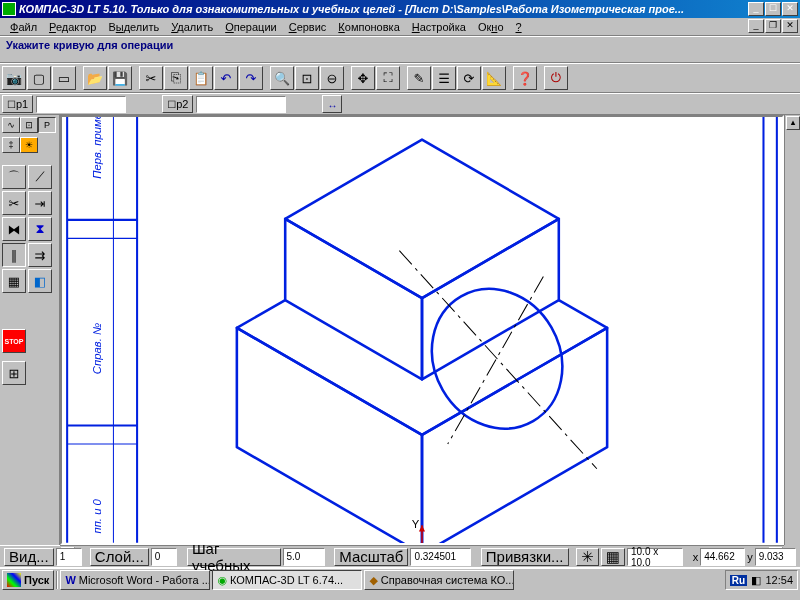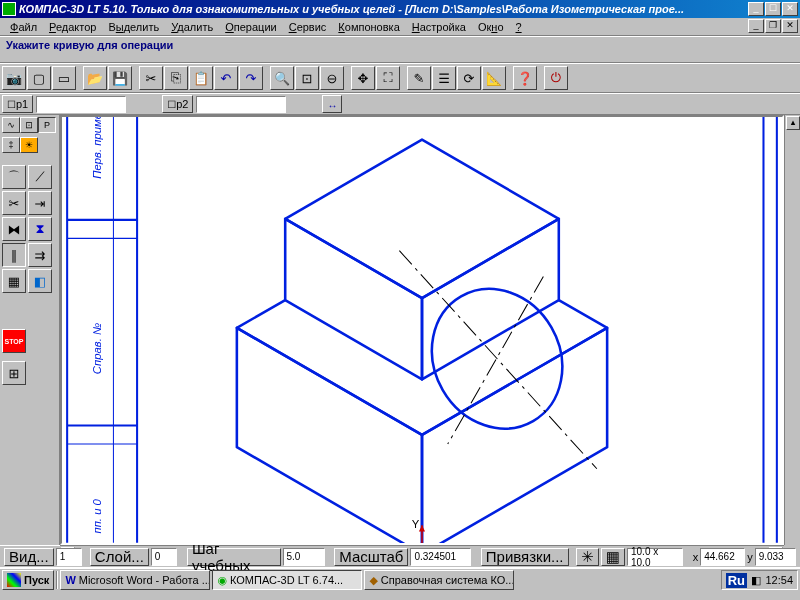--- a/index.html
+++ b/index.html
@@ -30,21 +30,21 @@
 .vscroll { width: 16px; background: #c0c0c0; border-left: 1px solid #808080; }
 .hscroll { height: 16px; background: #c0c0c0; border-top: 1px solid #808080; }
 .statusbar { background: #c0c0c0; height: 22px; display: flex; align-items: center; padding: 1px 4px; gap: 2px; border-top: 1px solid #fff; }
 .sfield { height: 18px; background: #fff; border: 1px solid; border-color: #808080 #fff #fff #808080; padding: 0 3px; display: flex; align-items: center; font-size: 10px; }
 .sbtn { height: 18px; background: #c0c0c0; border: 1px solid; border-color: #fff #404040 #404040 #fff; padding: 0 4px; display: flex; align-items: center; cursor: pointer; font-size: 15px; }
 .taskbar { background: #c0c0c0; height: 24px; display: flex; align-items: center; padding: 1px 2px; gap: 2px; border-top: 2px solid #fff; }
 .start { height: 20px; background: #c0c0c0; border: 1px solid; border-color: #fff #404040 #404040 #fff; padding: 0 4px; display: flex; align-items: center; gap: 3px; font-weight: bold; cursor: pointer; }
 .task { height: 20px; background: #c0c0c0; border: 1px solid; border-color: #fff #404040 #404040 #fff; padding: 0 4px; display: flex; align-items: center; gap: 3px; width: 150px; cursor: pointer; font-size: 10px; overflow: hidden; white-space: nowrap; }
 .task.active { border-color: #404040 #fff #fff #404040; background: #dfdfdf; }
 .tray { margin-left: auto; height: 20px; border: 1px solid; border-color: #808080 #fff #fff #808080; padding: 0 4px; display: flex; align-items: center; gap: 4px; }
-.lang { background: #0030a0; color: #fff; padding: 0 2px; font-weight: bold; font-size: 13px; }
+.lang { background: #0030a0; color: #fff; padding: 0 2px; font-weight: bold; font-size: 10px; }
 svg { display: block; }
 </style>
 </head>
 <body>
 
 <div class="titlebar">
   <div class="icon"></div>
   <div class="title">КОМПАС-3D LT 5.10. Только для ознакомительных и учебных целей - [Лист D:\Samples\Работа Изометрическая прое...</div>
   <div class="winbtns">
     <div class="winbtn">_</div>

